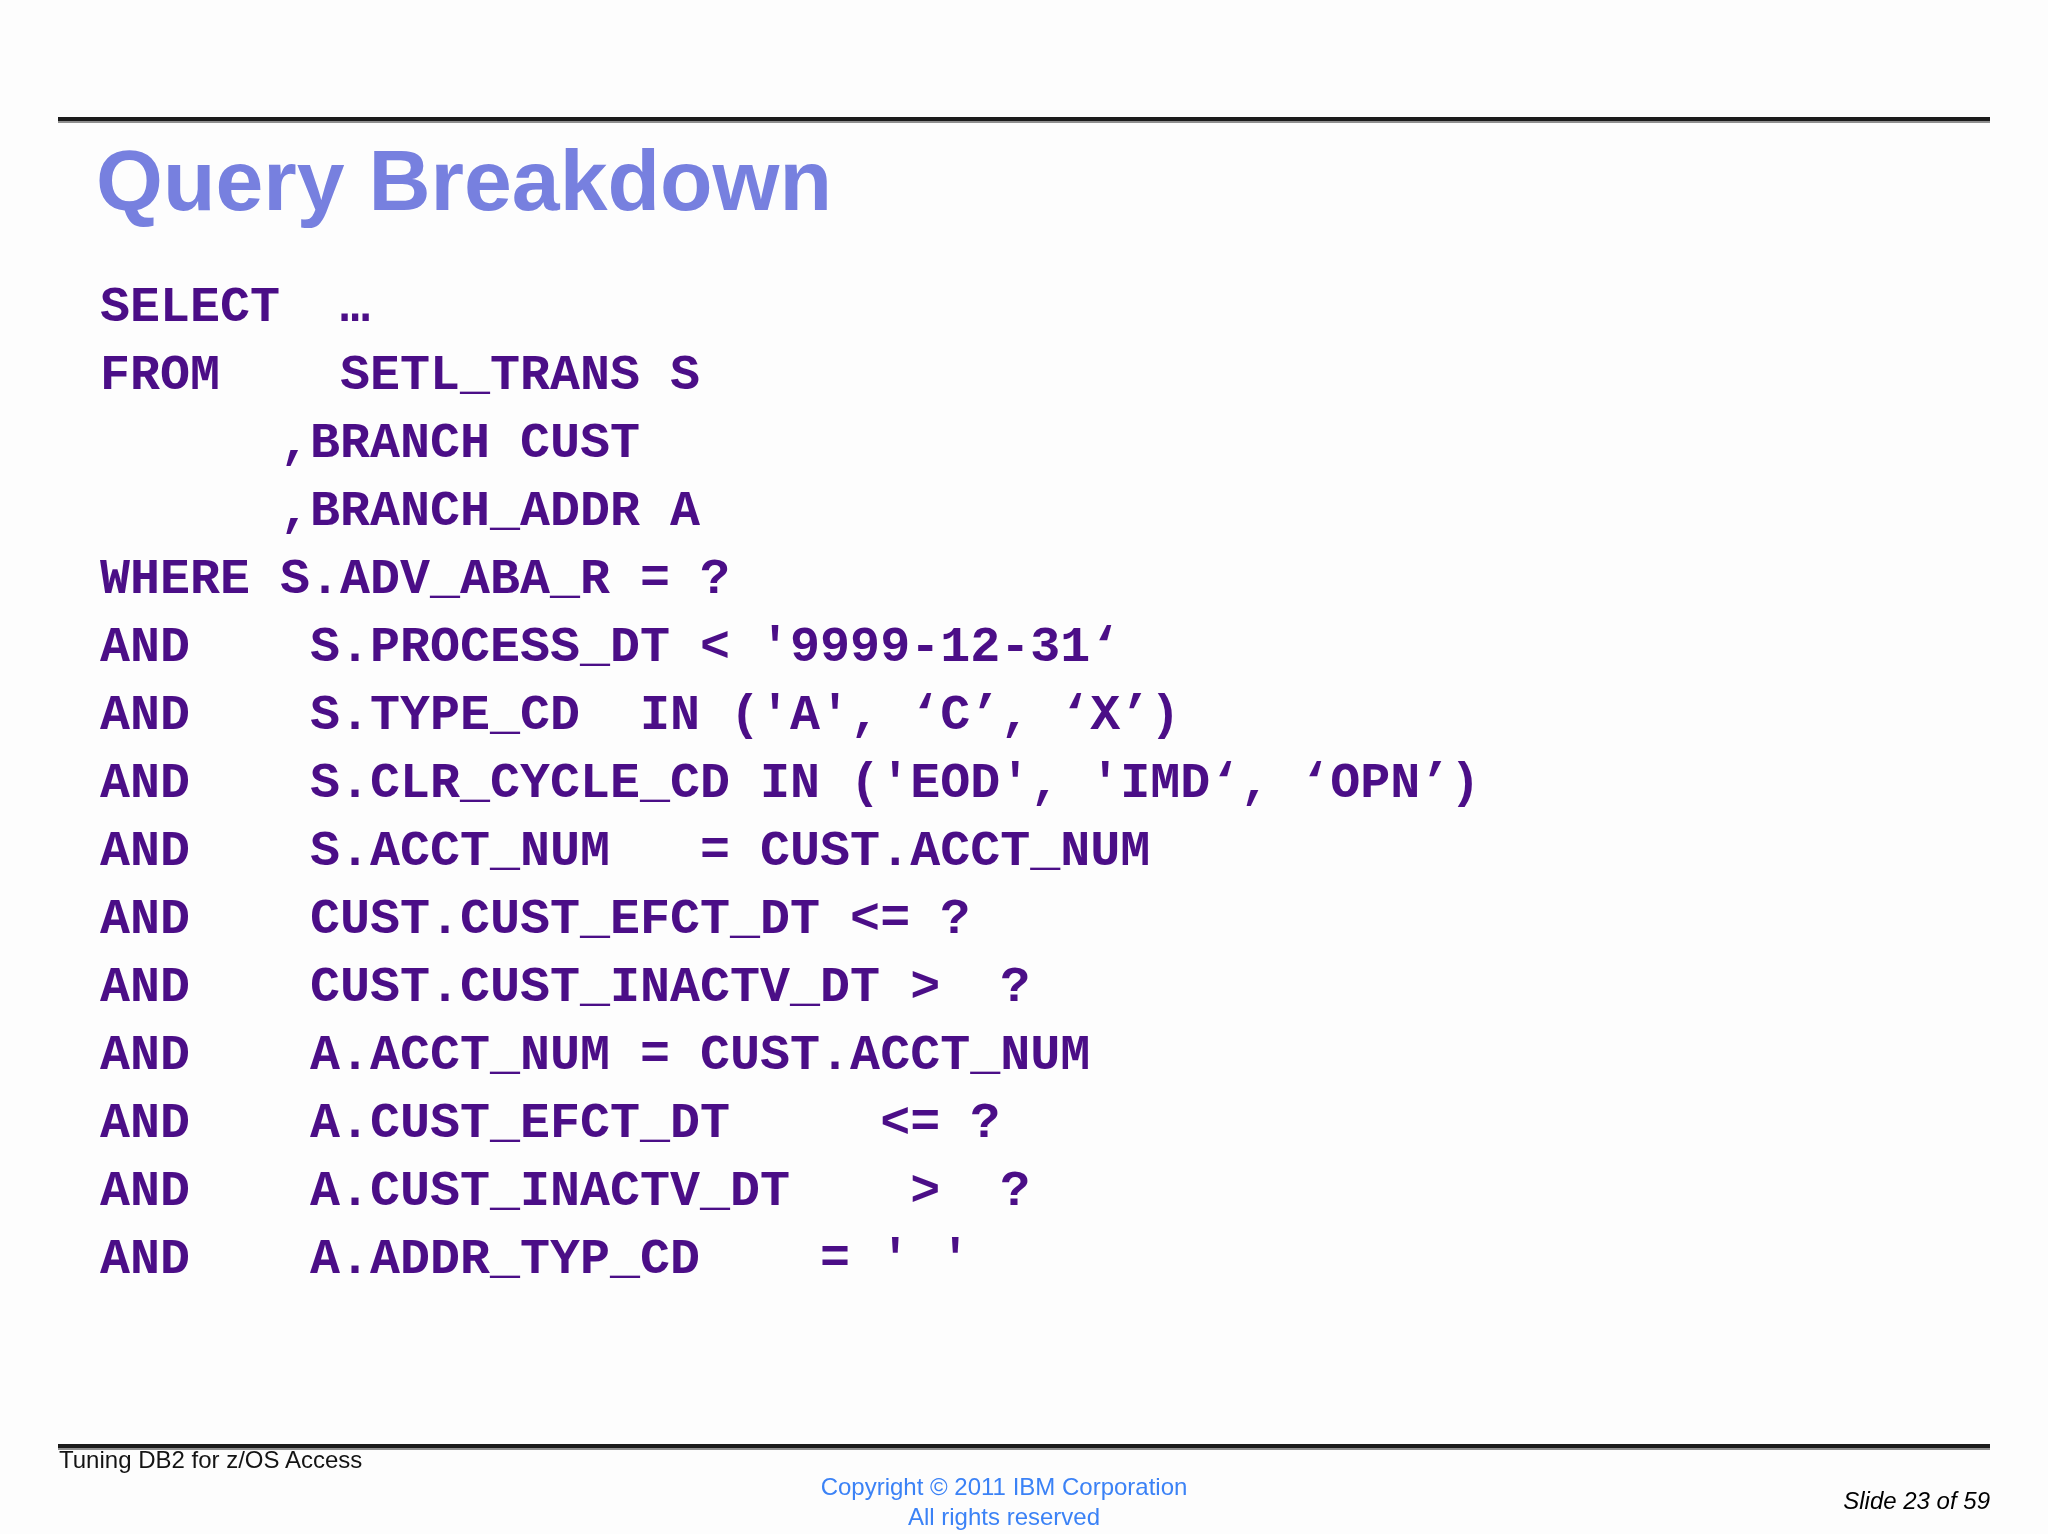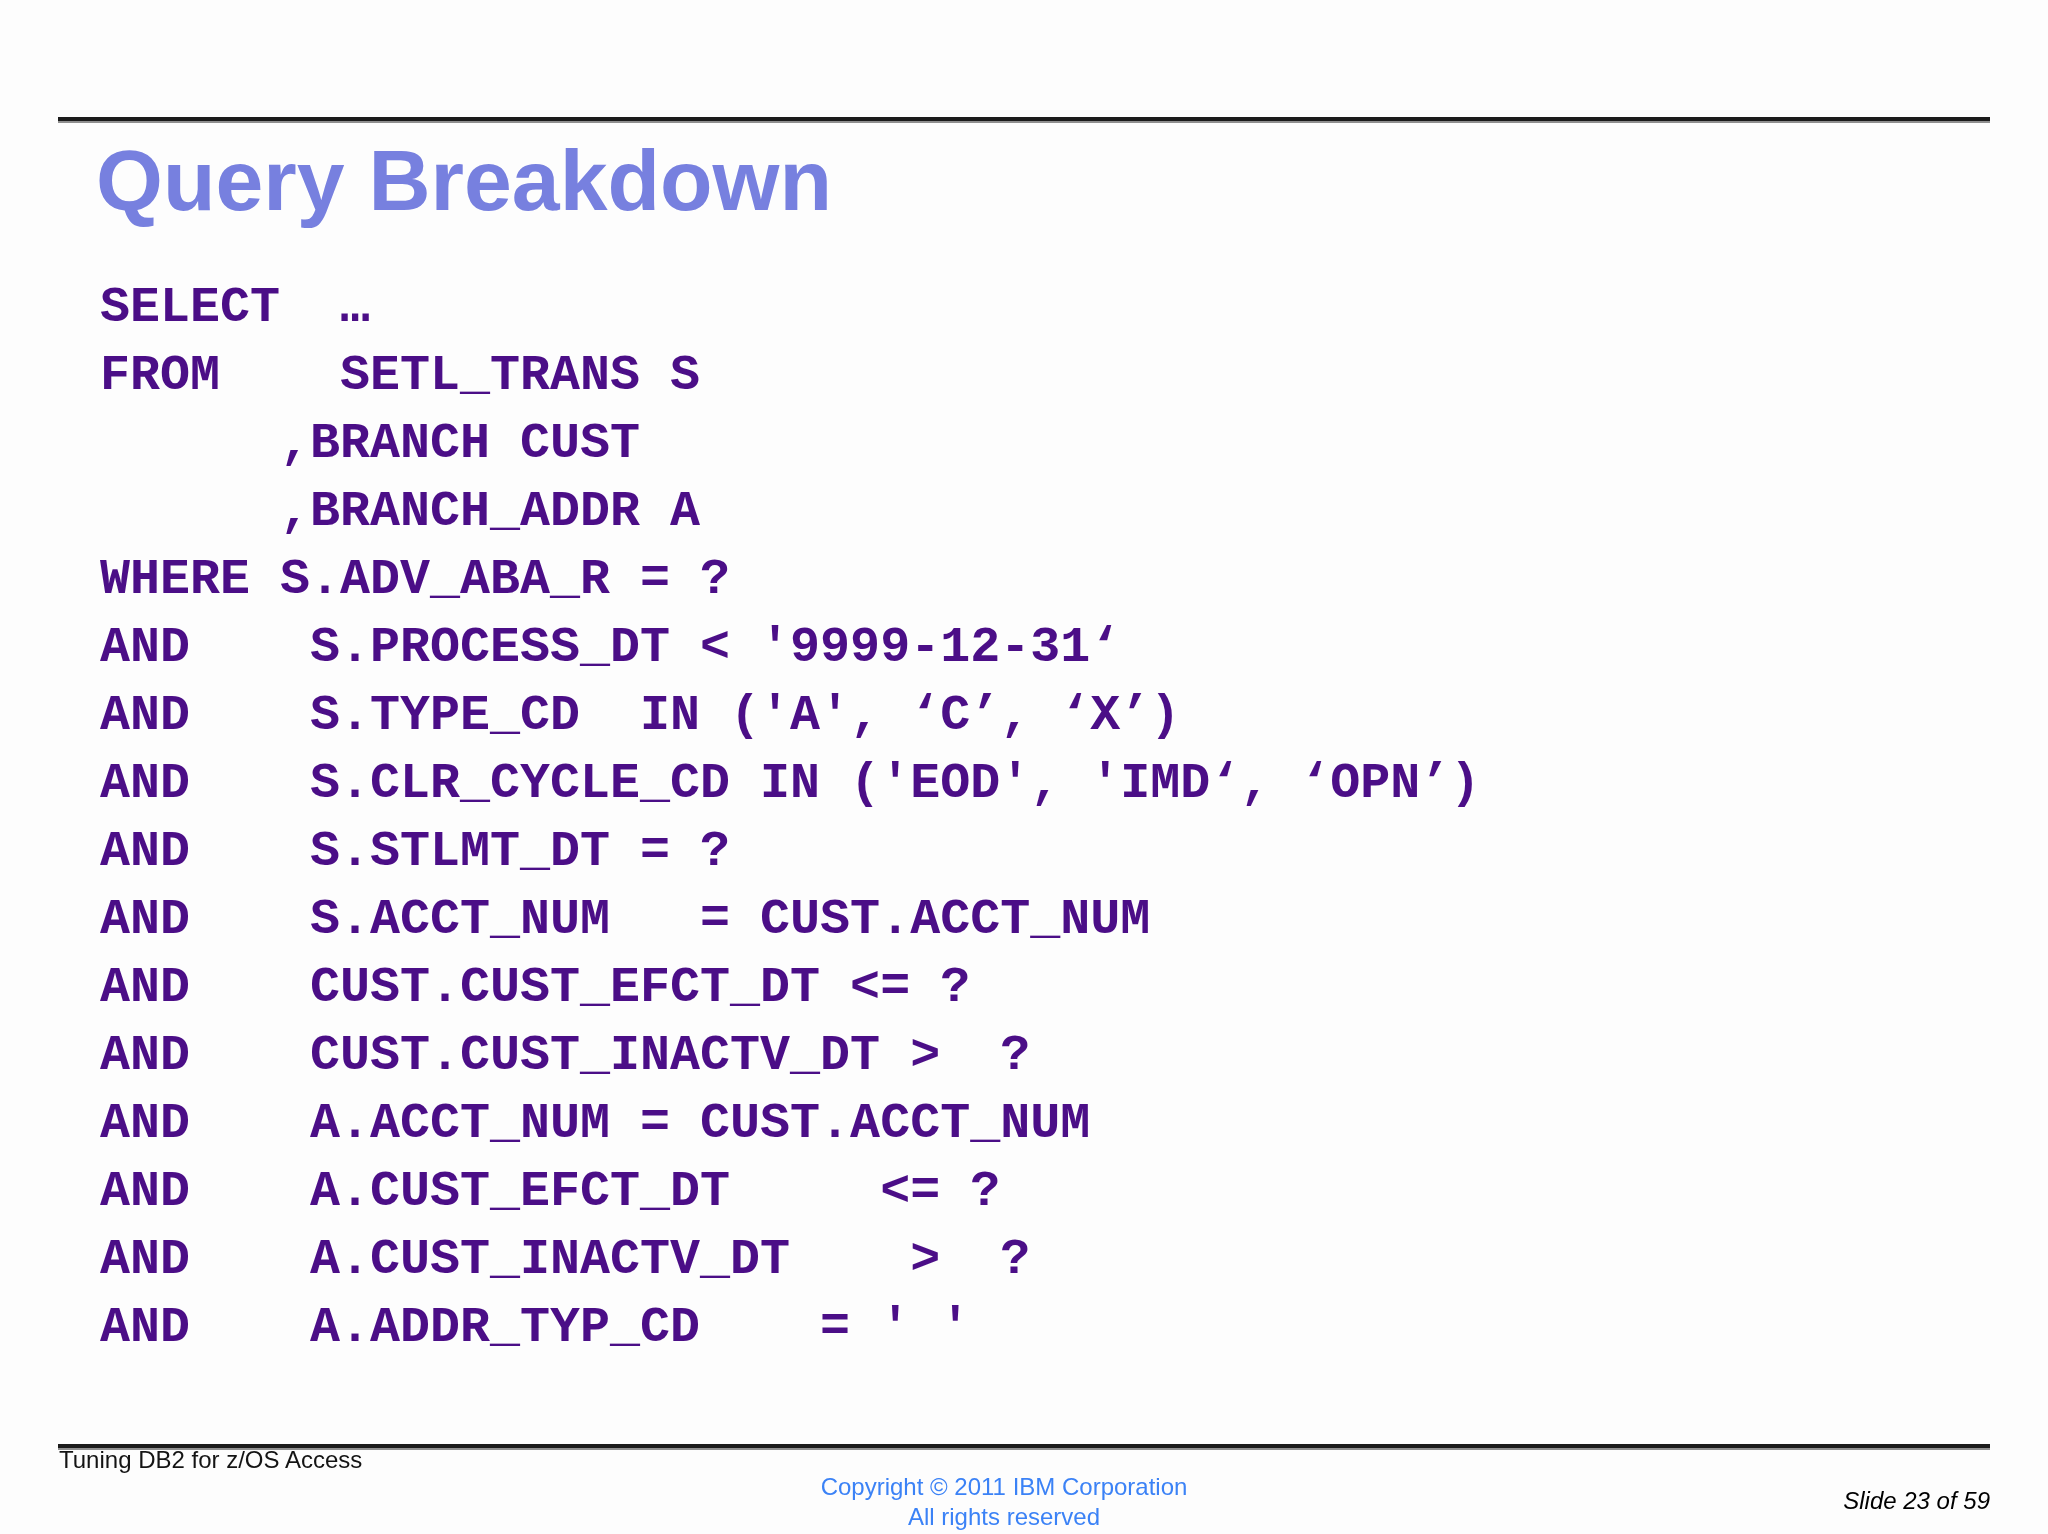--- a/index.html
+++ b/index.html
@@ -90,21 +90,20 @@
 
   <div class="code">
       <div class="code-line">SELECT  …</div>
       <div class="code-line">FROM    SETL_TRANS S</div>
       <div class="code-line">      ,BRANCH CUST</div>
       <div class="code-line">      ,BRANCH_ADDR A</div>
       <div class="code-line">WHERE S.ADV_ABA_R = ?</div>
       <div class="code-line">AND    S.PROCESS_DT &lt; '9999-12-31‘</div>
       <div class="code-line">AND    S.TYPE_CD  IN ('A', ‘C’, ‘X’)</div>
       <div class="code-line">AND    S.CLR_CYCLE_CD IN ('EOD', 'IMD‘, ‘OPN’)</div>
-      <div class="code-line">AND    S.STLMT_DT = ?</div>
       <div class="code-line">AND    S.ACCT_NUM   = CUST.ACCT_NUM</div>
       <div class="code-line">AND    CUST.CUST_EFCT_DT &lt;= ?</div>
       <div class="code-line">AND    CUST.CUST_INACTV_DT &gt;  ?</div>
       <div class="code-line">AND    A.ACCT_NUM = CUST.ACCT_NUM</div>
       <div class="code-line">AND    A.CUST_EFCT_DT     &lt;= ?</div>
       <div class="code-line">AND    A.CUST_INACTV_DT    &gt;  ?</div>
       <div class="code-line">AND    A.ADDR_TYP_CD    = ' '</div>
     </div>
 
   <div class="rule bottom"></div>

